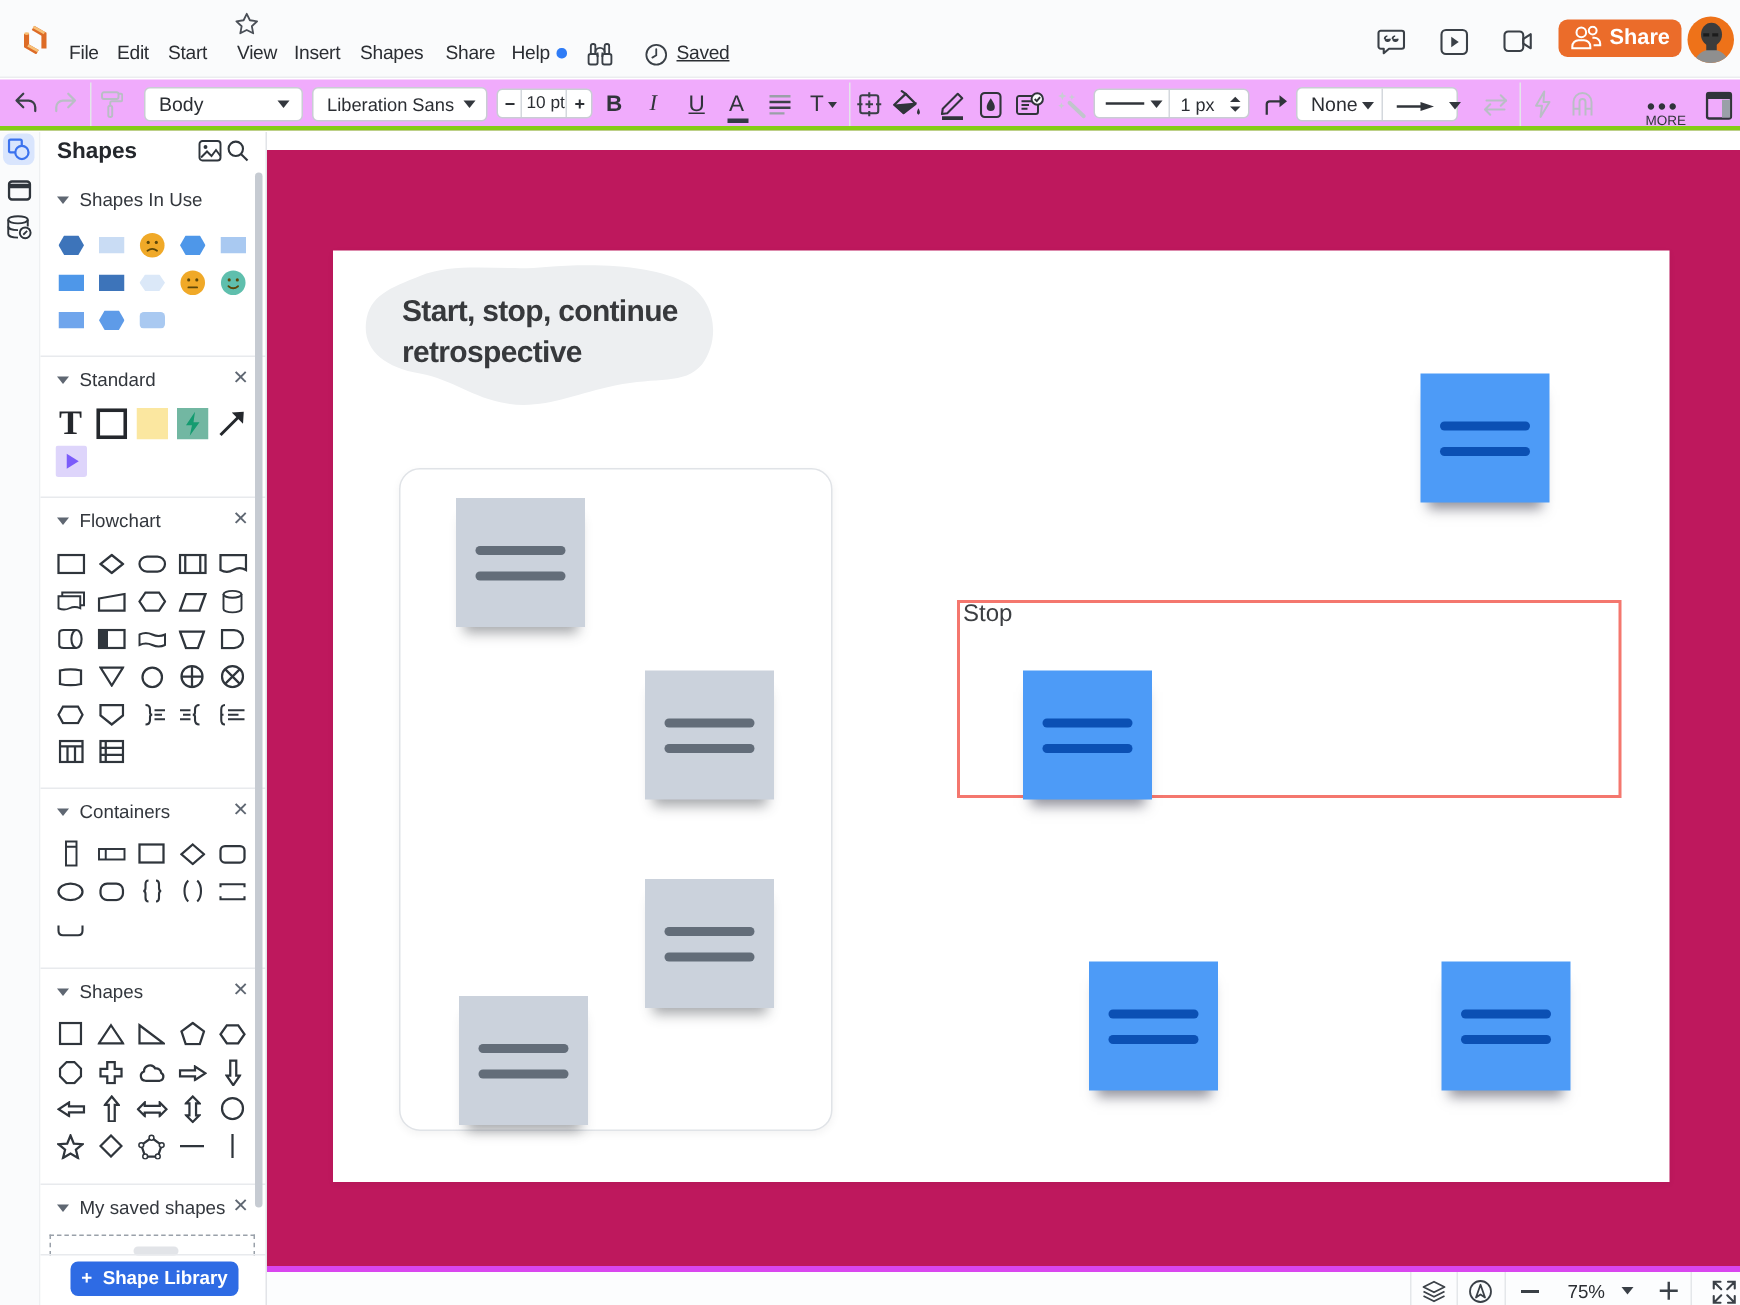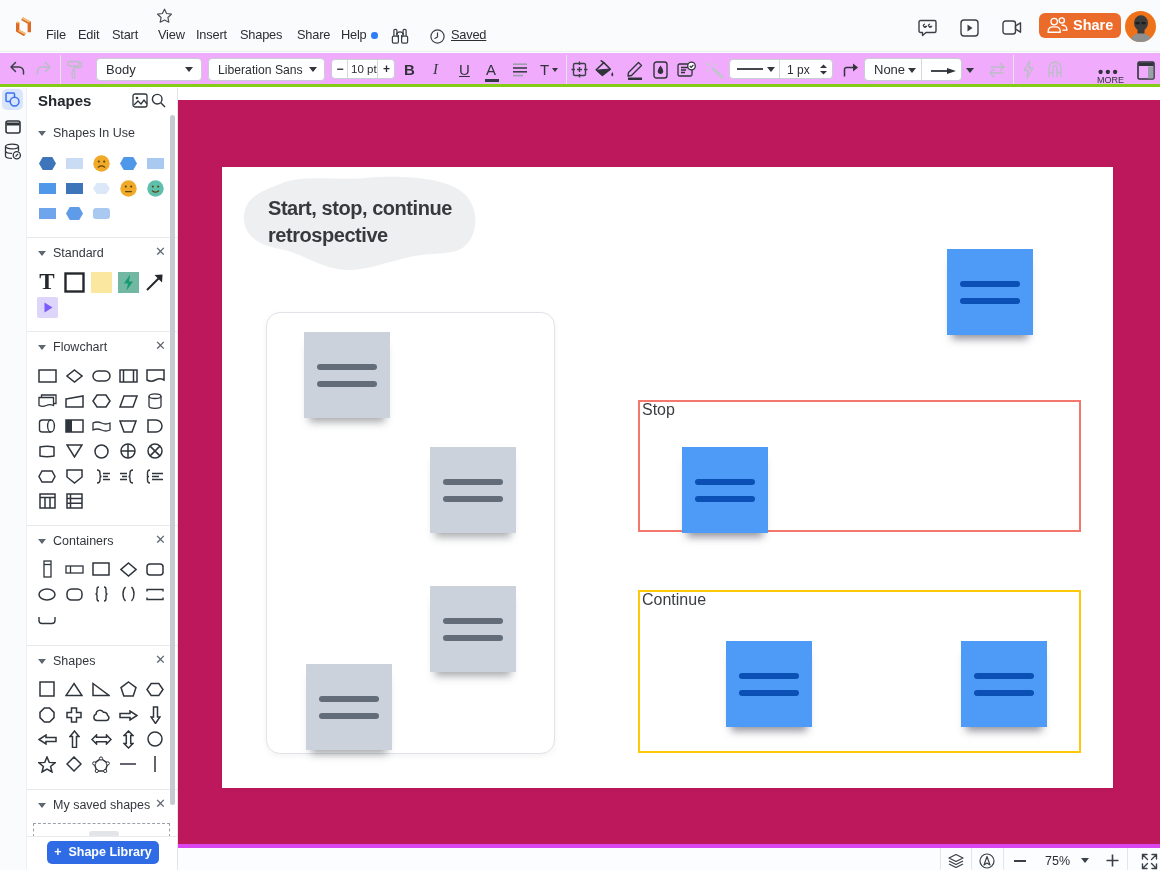--- a/index.html
+++ b/index.html
@@ -219,21 +219,21 @@
       <path d="M4.5 0.5 L8 4 H1 Z" fill="#30343a"></path>
         <path d="M4.5 10.5 L1 7 H8 Z" fill="#30343a"></path>
     </svg>
   </div>
 
   <svg class="ico" style="left:843px;top:8px" width="17" height="17" viewBox="0 0 17 17">
     <path d="M1.5 15.5 V8.5 a2 2 0 0 1 2 -2 H11" fill="none" stroke="#30343a" stroke-width="1.5"></path>
     <path d="M10 2.5 L15 6.5 L10 10.5 Z" fill="#30343a"></path>
   </svg>
 
-  <div class="tselect" style="left:864px;width:98px;height:23px;top:5px">
+  <div class="tselect" style="left:864px;width:108px;height:23px;top:5px">
     <div style="position:absolute;left:56px;top:0;width:1px;height:21px;background:#d4d8dd"></div>
     <span style="position:absolute;left:9px;top:3px;font-size:13px">None</span>
     <span class="caret" style="position:absolute;left:43px;top:8.5px"></span>
     <svg style="position:absolute;left:66px;top:9px" width="26" height="6" viewBox="0 0 26 6">
       <path d="M0 3 H17" stroke="#30343a" stroke-width="1.8"></path>
       <path d="M16 0 L25 3 L16 6 Z" fill="#30343a"></path>
     </svg>
     <span class="caret" style="position:absolute;left:101px;top:8.5px"></span>
   </div>
 
@@ -603,23 +603,20 @@
         <div class="l2"></div>
       </div>
   <div class="note greynote" style="left:84px;top:497px">
         <div class="l1"></div>
         <div class="l2"></div>
       </div>
 
   <div class="zone" style="left:416px;top:233px;height:132px;border:2px solid #f4776e">
         <span>Stop</span>
       </div>
-  <div class="zone" style="left:416px;top:423px;border:2px solid #ffc808">
-        <span>Continue</span>
-      </div>
 
   <div class="note bluenote" style="left:725px;top:82px">
         <div class="l1"></div>
         <div class="l2"></div>
       </div>
   <div class="note bluenote" style="left:460px;top:280px">
         <div class="l1"></div>
         <div class="l2"></div>
       </div>
   <div class="note bluenote" style="left:504px;top:474px">

